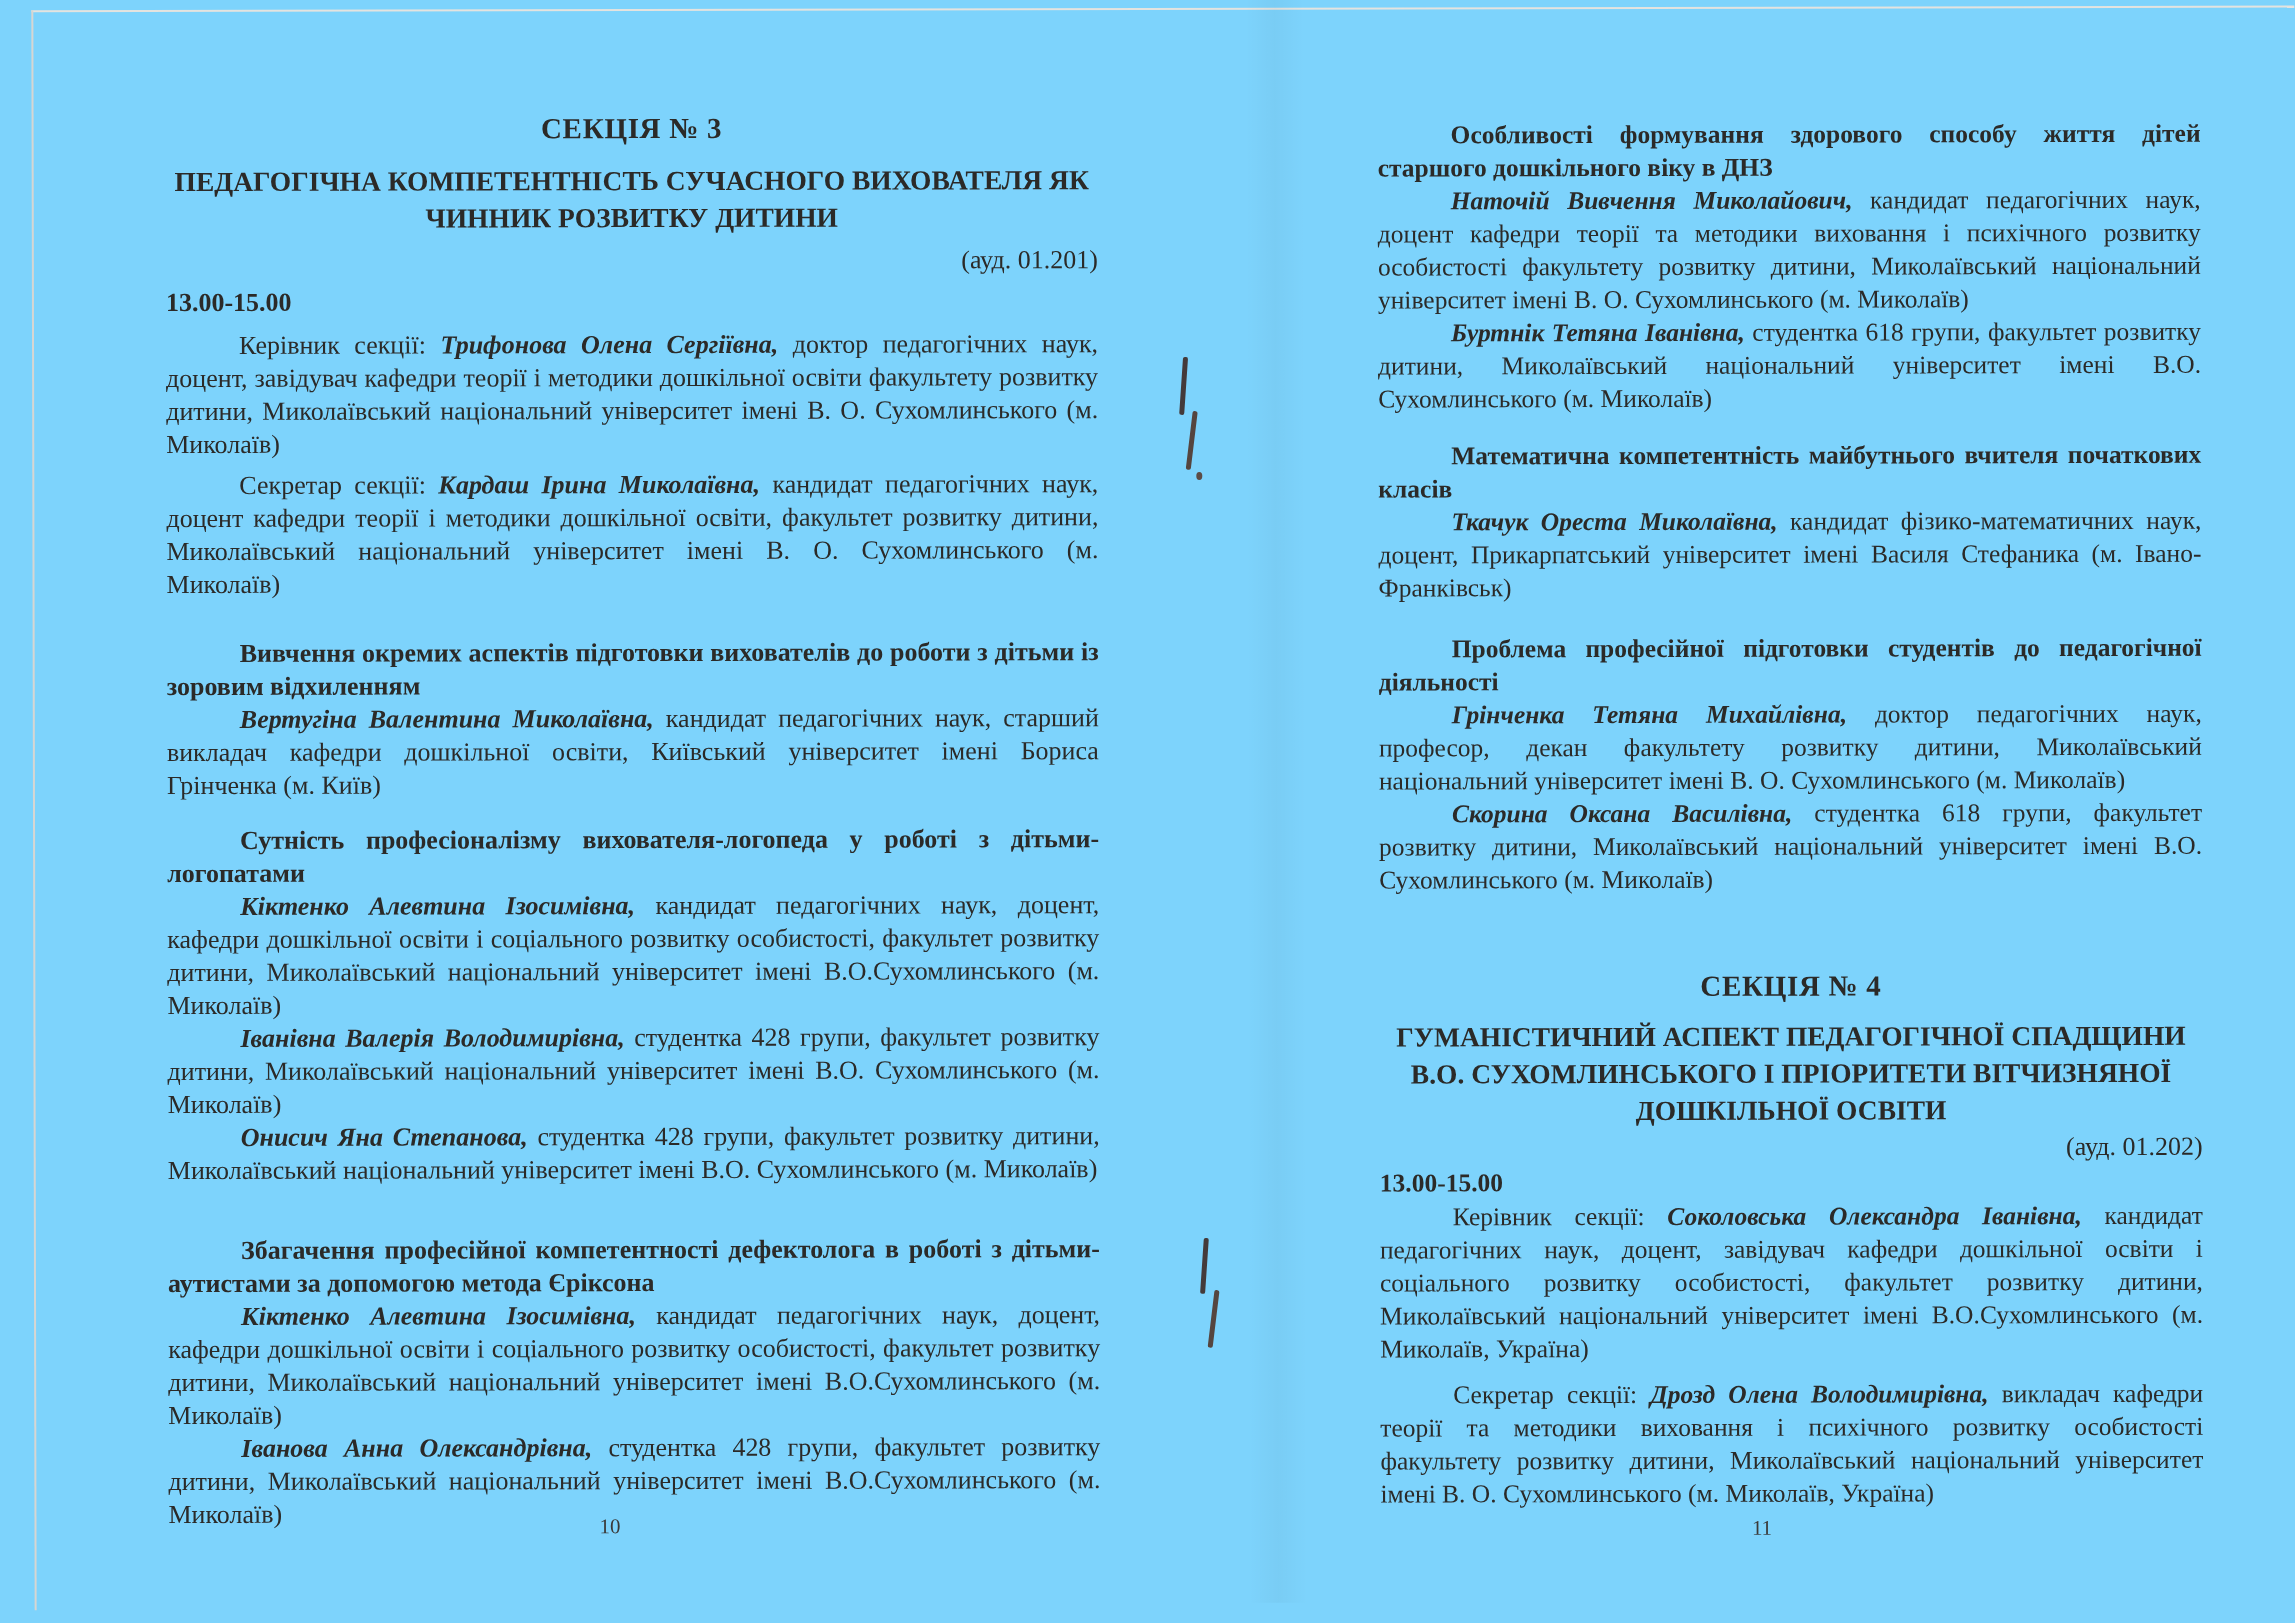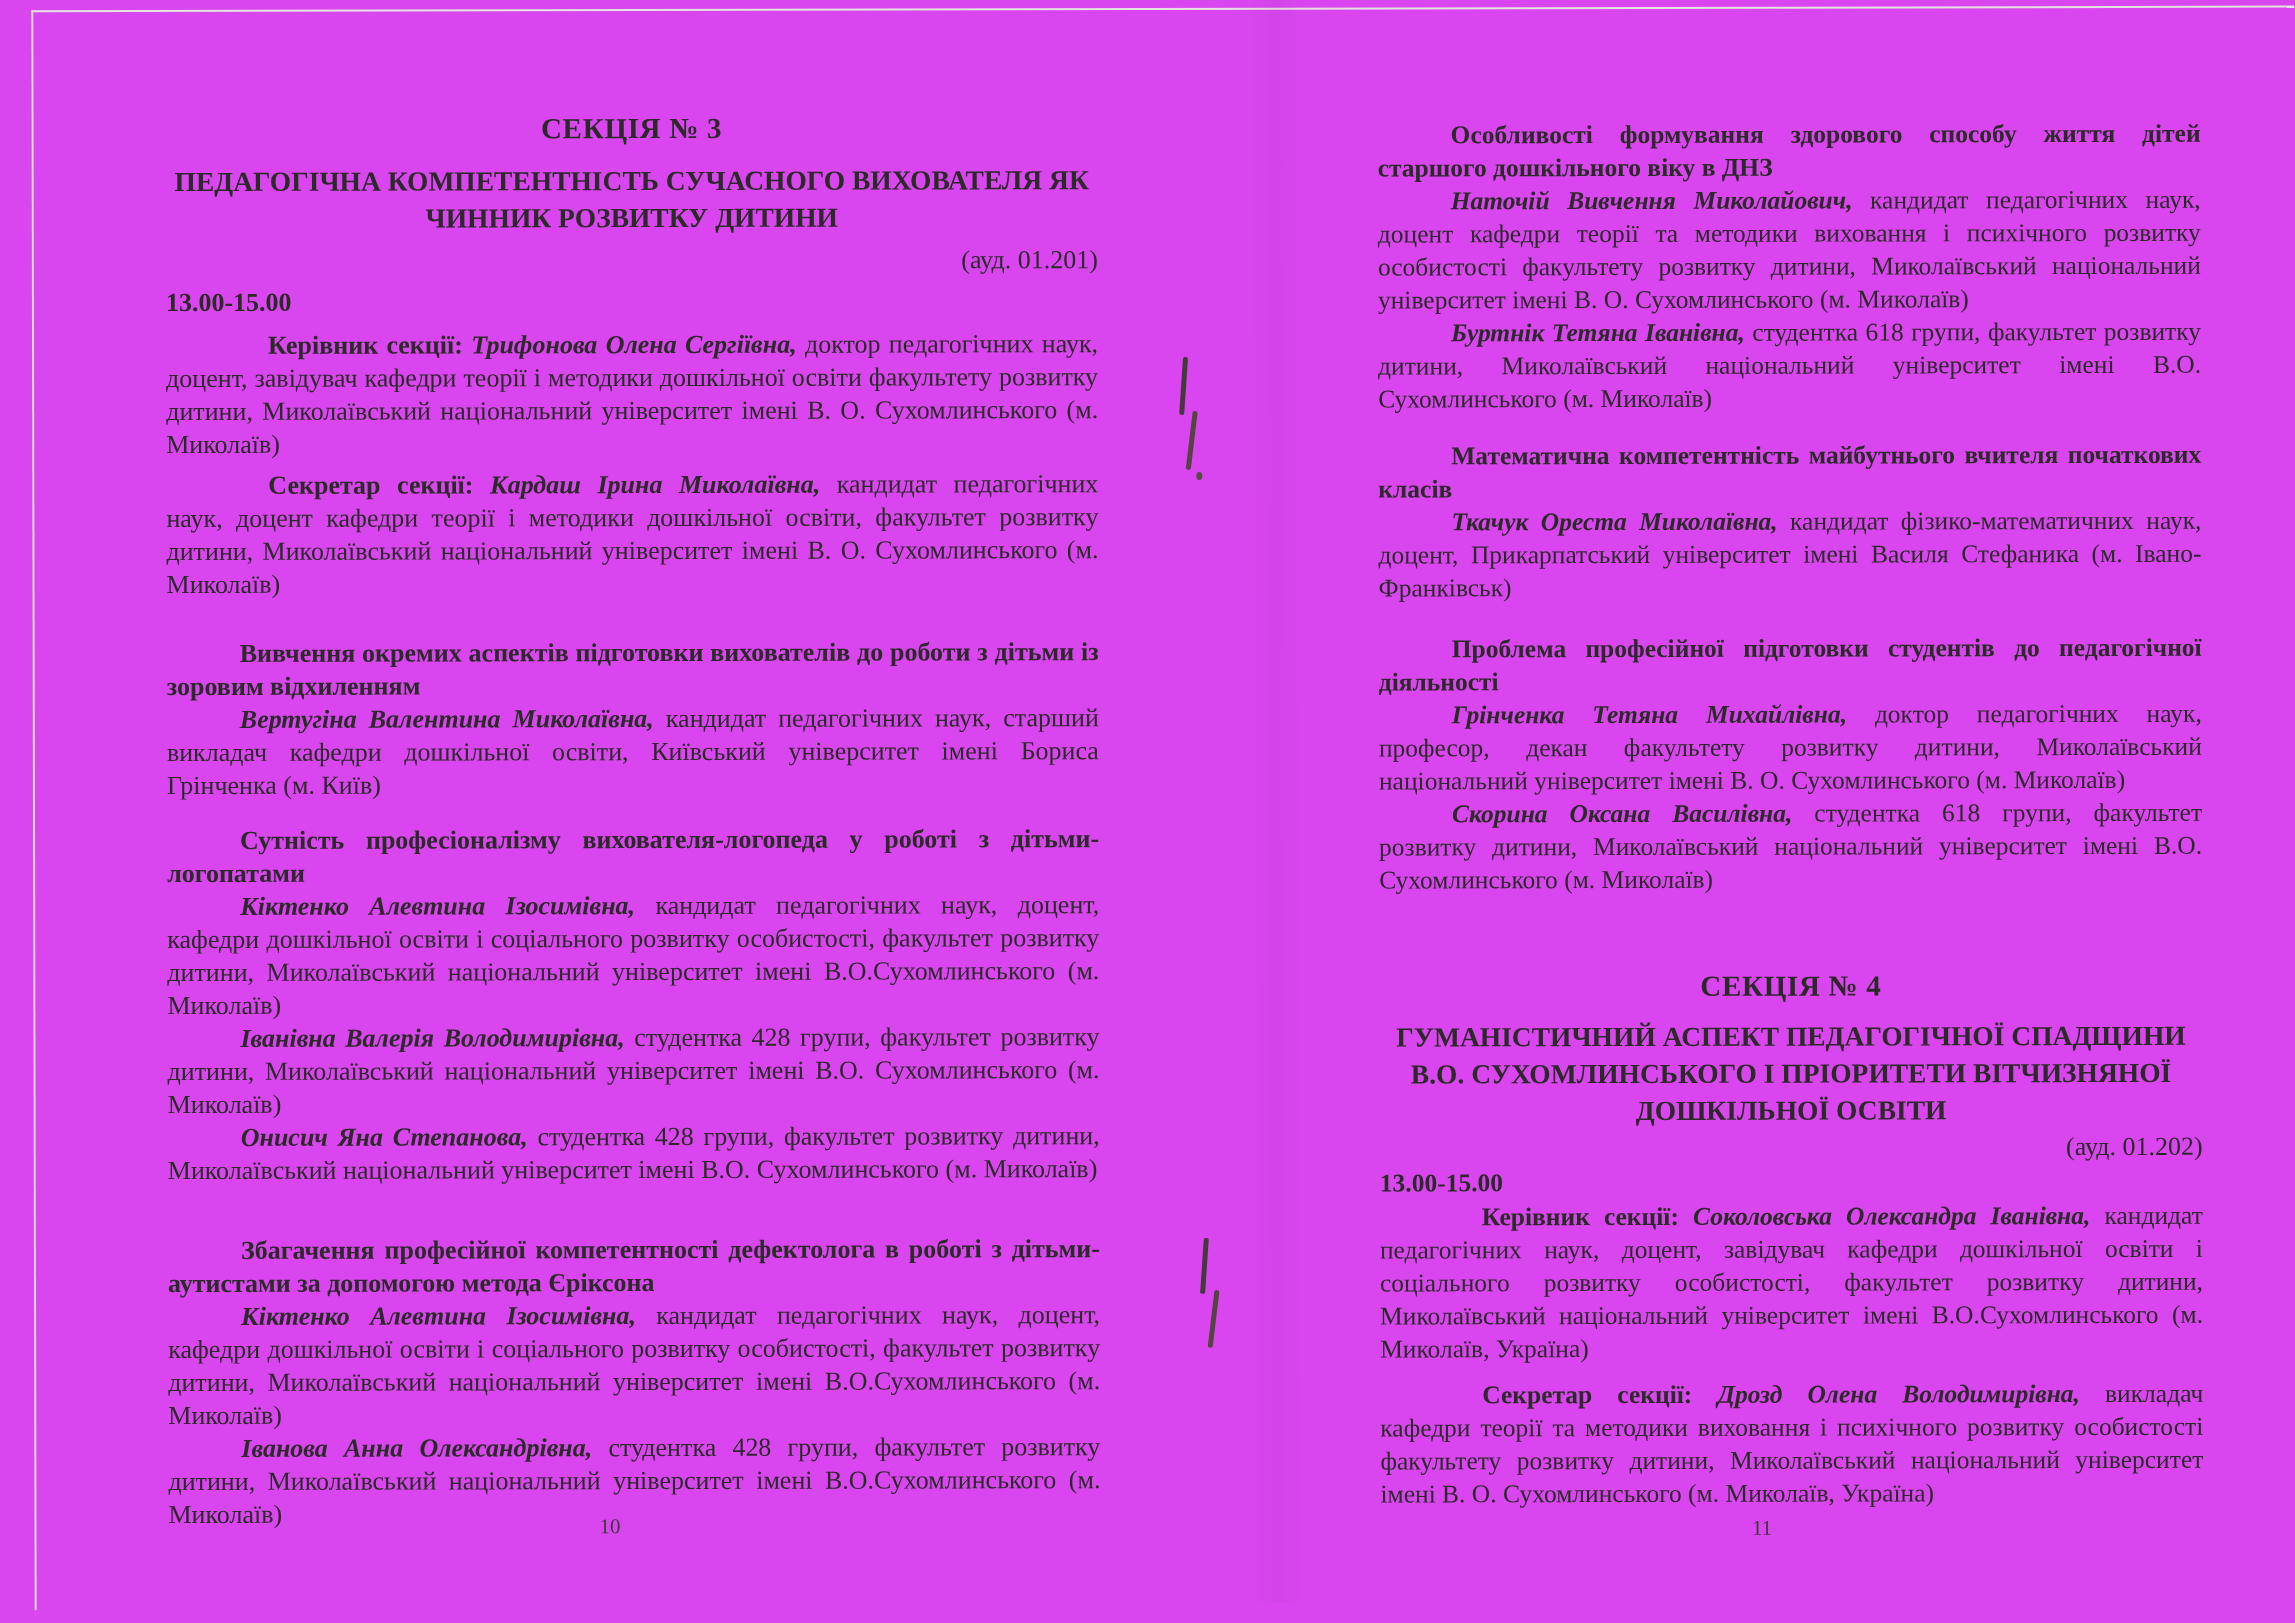--- a/index.html
+++ b/index.html
@@ -1,18 +1,18 @@
 <!DOCTYPE html>
 <html style="font-size:10.5px"><head>
 <meta charset="utf-8">
 <style>
   html,body{margin:0;padding:0;background:#8f8e8b;}
   #scan{
     position:relative;width:2295px;height:1623px;overflow:hidden;
-    background:#d946ef;
+    background:#7dd3fc;
     font-family:"Liberation Serif","DejaVu Serif",serif;
     color:#2b2a28;
   }
   #sheet{position:absolute;inset:0;transform:rotate(-0.12deg);}
   
   .edge{position:absolute;}
   #edge-left{left:33px;top:7.9px;width:2px;height:1600px;background:#d7d6d2;}
   #edge-top{left:33px;top:7.9px;width:2263px;height:2px;background:#e4e3df;}
   #gutter-shadow{left:1247px;top:0;width:59px;height:1603px;
     background:linear-gradient(90deg,rgba(0,0,0,0) 0%,rgba(0,0,0,0.03) 50%,rgba(0,0,0,0) 100%);}
@@ -30,21 +30,21 @@
   .center{text-align:center;}
   .right{text-align:right;}
   .heading1{font-weight:bold;font-size:29px;letter-spacing:0.7px;}
   .heading2{font-weight:bold;font-size:27.5px;line-height:37px;}
   .heading3{font-weight:bold;font-size:27.5px;line-height:37px;}
   .room{font-size:26px;}
   .time{font-weight:bold;}
   .para{text-align:justify;text-indent:73px;margin:0;}
   .talk-title{font-weight:bold;text-align:justify;text-indent:73px;margin:0;}
   .speaker{margin:0;}
-  .role{font-weight:bold;margin-left:29px;}
+  .role{font-weight:normal;}
   .pname{font-weight:bold;font-style:italic;}
   .pagenum{position:absolute;font-size:21px;color:#3a3938;}
   #pagenum-left{left:576px;top:1513px;width:65px;text-align:center;}
   #pagenum-right{left:1728px;top:1517px;width:65px;text-align:center;}
 </style>
 </head>
 <body>
 
 <div id="scan">
   <div id="sheet">

